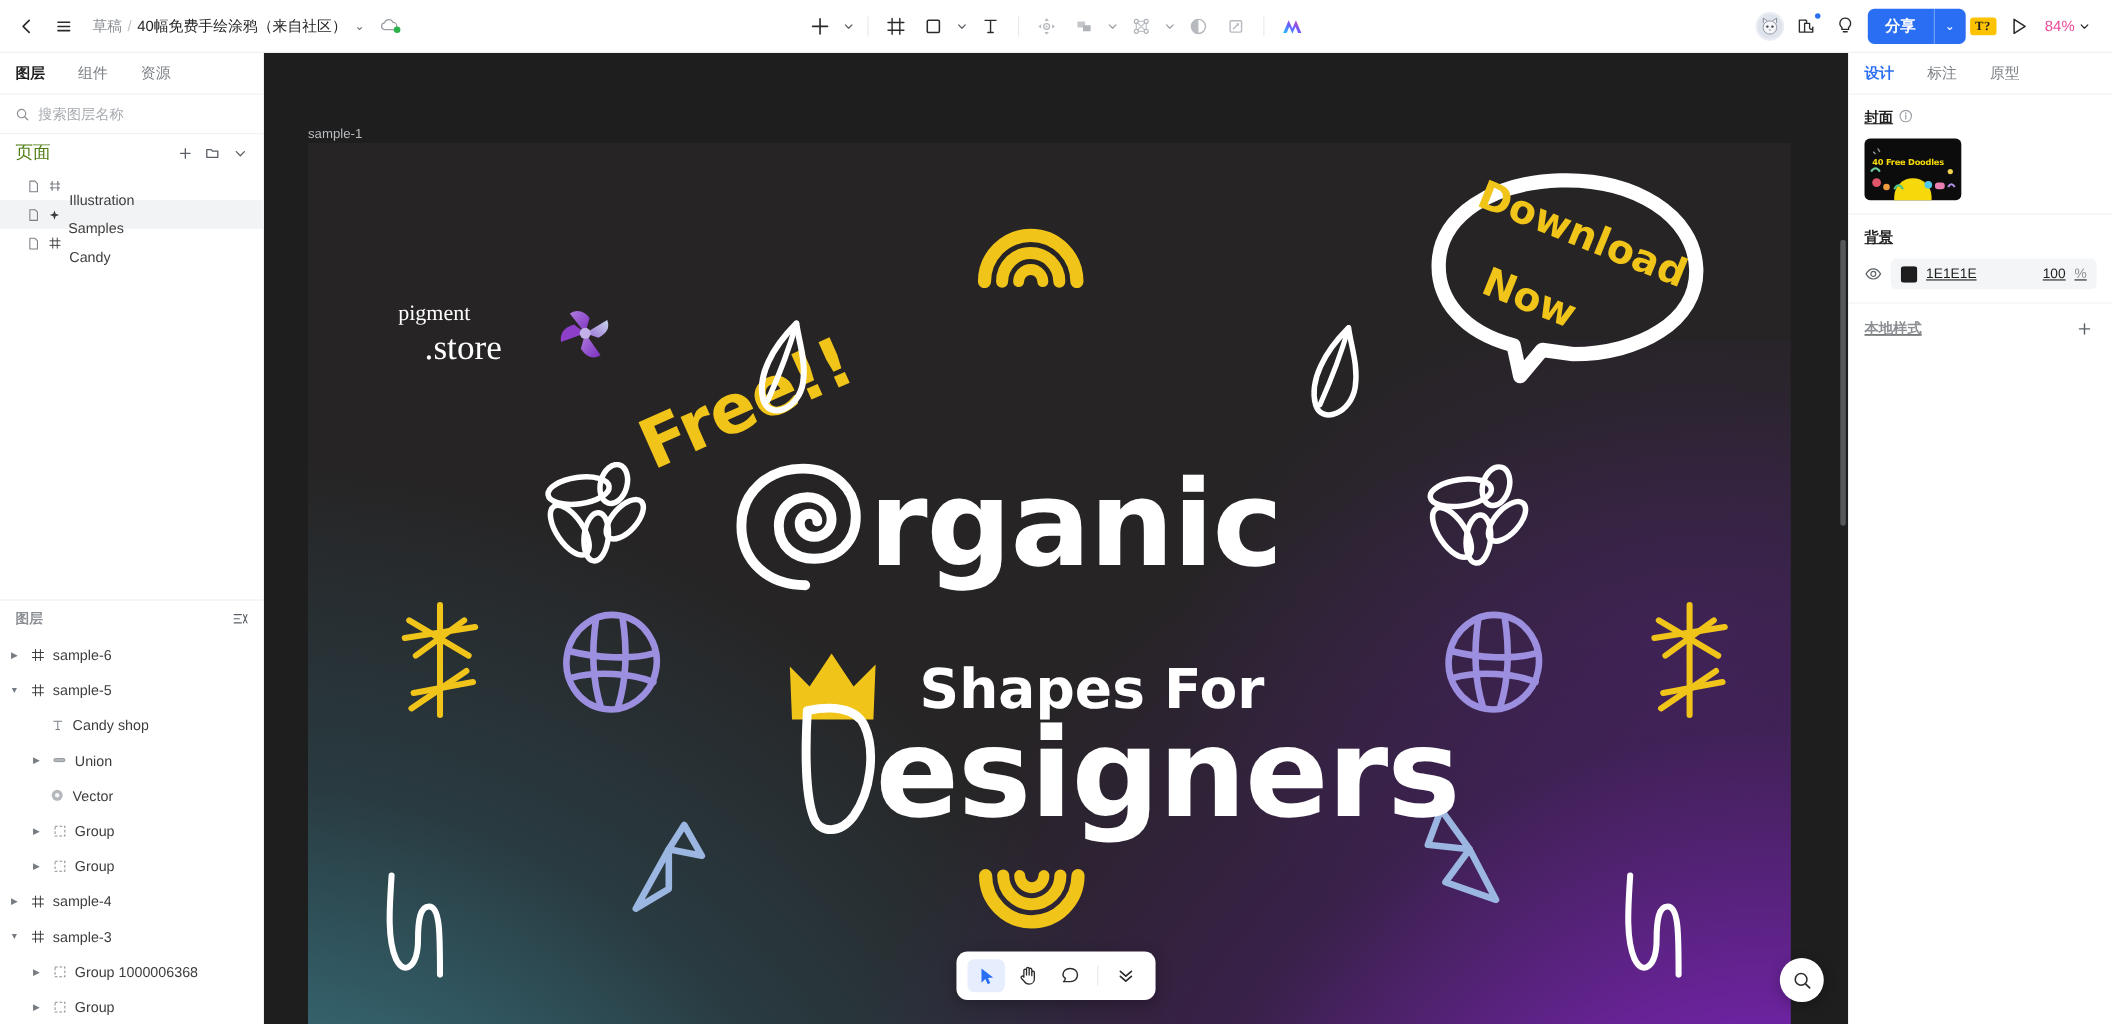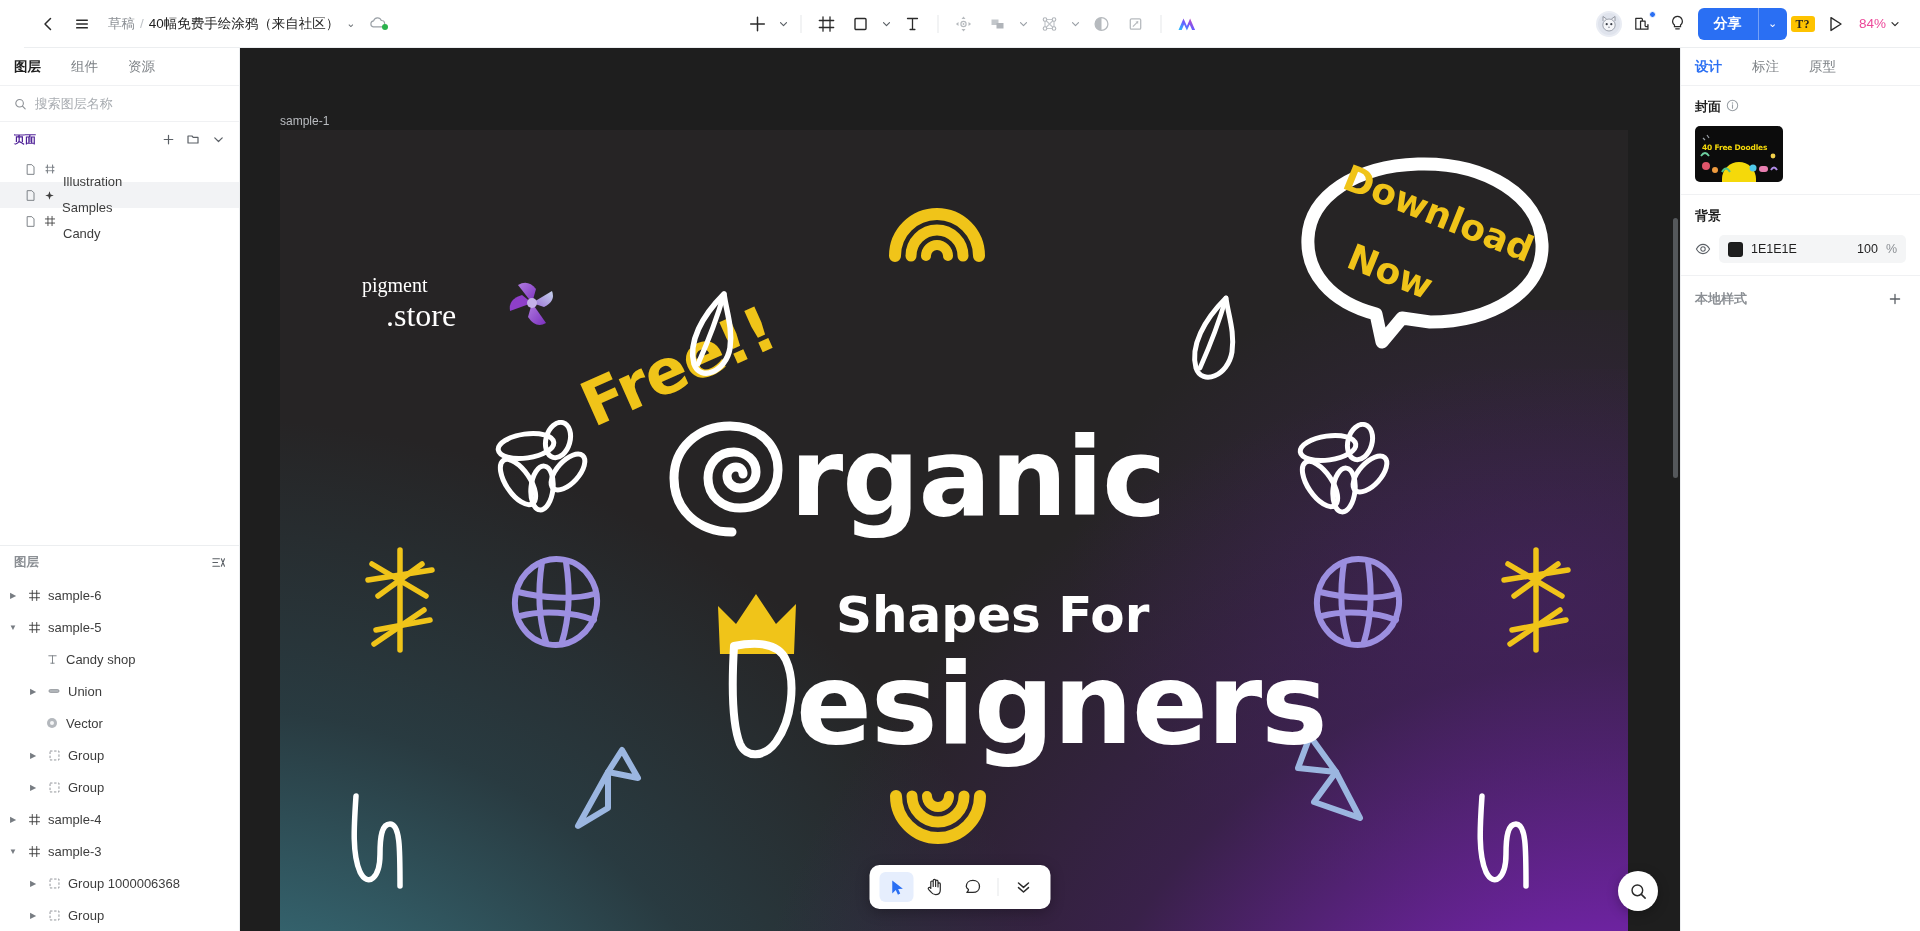--- a/index.html
+++ b/index.html
@@ -13,21 +13,20 @@
   .app { width: 1920px; height: 931px; display: flex; flex-direction: column; }
 
   
   .topbar {
     height: 48px; min-height: 48px;
     display: flex; align-items: center;
     background: #ffffff;
     border-bottom: 1px solid #eceef0;
     position: relative;
     z-index: 30;
-    margin-left: 24px;
   }
   .tb-left { display: flex; align-items: center; gap: 2px; padding-left: 8px; }
   .tb-center {
     position: absolute; left: 50%; top: 0; transform: translateX(-50%);
     height: 48px; display: flex; align-items: center; gap: 2px;
   }
   .tb-right { margin-left: auto; display: flex; align-items: center; gap: 4px; padding-right: 16px; }
 
   .icon-btn {
     height: 32px; min-width: 32px; padding: 0 5px;
@@ -109,21 +108,21 @@
     padding: 0 14px; border-bottom: 1px solid #f0f1f3;
   }
   .search-row input {
     border: none; outline: none; font-size: 13px; color: #1f1f1f;
     background: transparent; width: 100%; font-family: "Liberation Sans", sans-serif;
   }
   .search-row input::placeholder { color: #a8acb1; }
   .pages-hdr {
     height: 34px; display: flex; align-items: center; padding: 0 10px 0 14px;
   }
-  .pages-hdr .t { font-size: 11px; color: #4c1d95; font-weight: bold; }
+  .pages-hdr .t { font-size: 16px; color: #4d7c0f; font-weight: normal; }
   .pages-hdr .acts { margin-left: auto; display: flex; align-items: center; gap: 3px; }
   .mini-btn {
     width: 22px; height: 22px; display: flex; align-items: center; justify-content: center;
     border-radius: 4px; cursor: pointer; color: #5b6066;
   }
 
   .page-item {
     height: 26px; display: flex; align-items: center; gap: 7px;
     padding: 0 12px 0 24px; font-size: 13px; color: #3d3d3d; cursor: pointer;
   }
@@ -194,21 +193,21 @@
   }
   .rp-tabs {
     height: 38px; display: flex; align-items: center; padding: 0 14px;
     border-bottom: 1px solid #f0f1f3;
   }
   .rp-tab {
     font-size: 13.5px; color: #7c8085; cursor: pointer; margin-right: 30px;
     height: 38px; display: flex; align-items: center;
   }
   .rp-tab.active { color: #2a6ff3; font-weight: bold; }
-  .rp-sec { padding: 12px 14px; border-bottom: 1px solid #f0f1f3; }
+  .rp-sec { padding: 12px 14px; border-bottom: 1px solid #f0f1f3; text-decoration: underline; }
   .rp-sec.nb { border-bottom: none; }
   .rp-title {
     font-size: 13px; color: #1f1f1f; font-weight: bold;
     display: flex; align-items: center; gap: 5px;
   }
   .rp-title .acts { margin-left: auto; display: flex; align-items: center; gap: 5px; }
   .cover-thumb {
     margin-top: 10px; width: 88px; height: 56px; border-radius: 5px;
     background: #0c0c0c; position: relative; overflow: hidden; cursor: pointer;
   }
@@ -796,21 +795,21 @@
             <path d="M6 66 L4 18 L22 36 L42 6 L62 36 L82 16 L80 66 Z" fill="#F0C419"></path>
           </svg>
 
           <div class="art" style="left:388px; top:288px; display:flex; align-items:center;">
             <svg width="128" height="120" viewBox="0 0 128 120">
               <path d="M64 114 C30 114 6 92 6 60 C6 30 30 8 62 8 C90 8 110 26 110 52 C110 74 94 90 72 90 C54 90 40 78 40 60 C40 46 50 34 66 34 C78 34 88 42 88 54 C88 63 81 70 72 70 C65 70 59 65 59 58 C59 53 63 49 68 49 C72 49 75 52 75 56" stroke="#fff" stroke-width="9" fill="none" stroke-linecap="round"></path>
             </svg>
             <span class="hl" style="font-size:108px; line-height:108px; margin-left:-6px;">rganic</span>
           </div>
 
-          <div class="art" style="left:556px; top:460px;">
+          <div class="art" style="left:556px; top:472px;">
             <span class="hl" style="font-size:50px; line-height:50px; letter-spacing:0;">Shapes For</span>
           </div>
 
           <div class="art" style="left:440px; top:506px; display:flex; align-items:flex-start;">
             <svg width="82" height="126" viewBox="0 0 82 126">
               <path d="M14 10 C34 6 58 6 66 24 C76 46 72 84 56 106 C44 122 26 122 20 108 C12 88 12 44 14 10 Z" stroke="#fff" stroke-width="8" fill="none" stroke-linejoin="round" stroke-linecap="round"></path>
             </svg>
             <span class="hl" style="font-size:112px; line-height:104px; margin-left:-6px; margin-top:16px;">esigners</span>
           </div>
 

